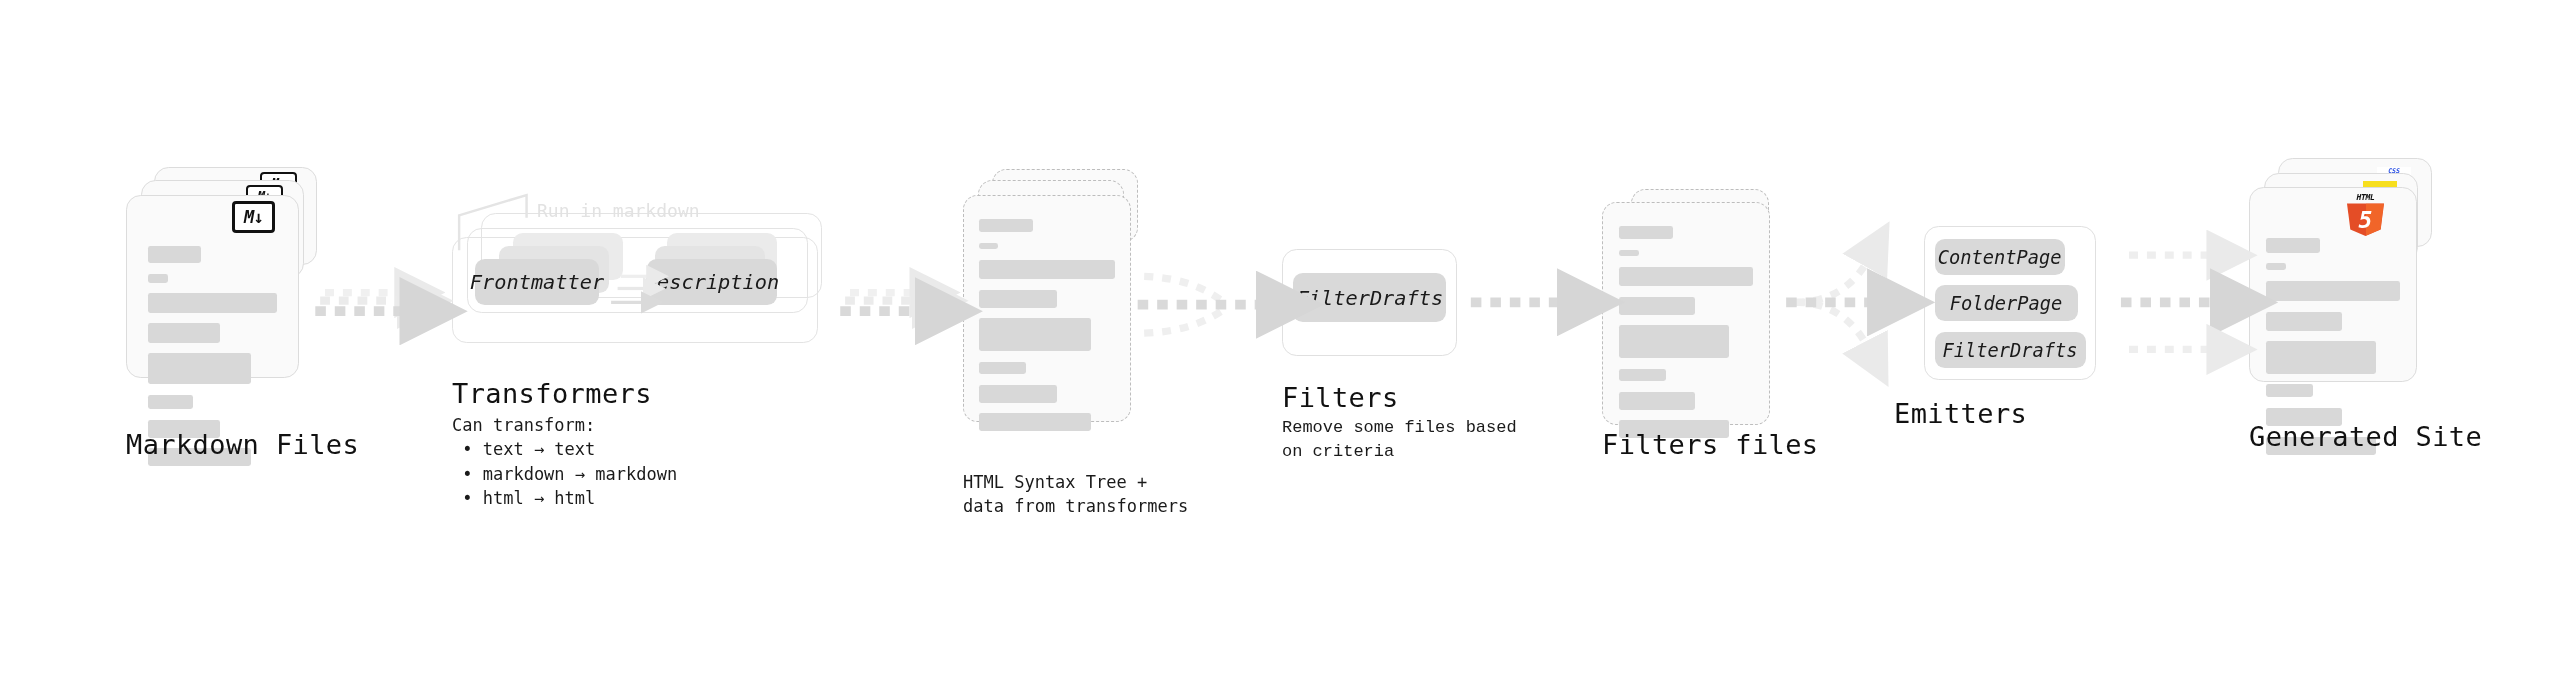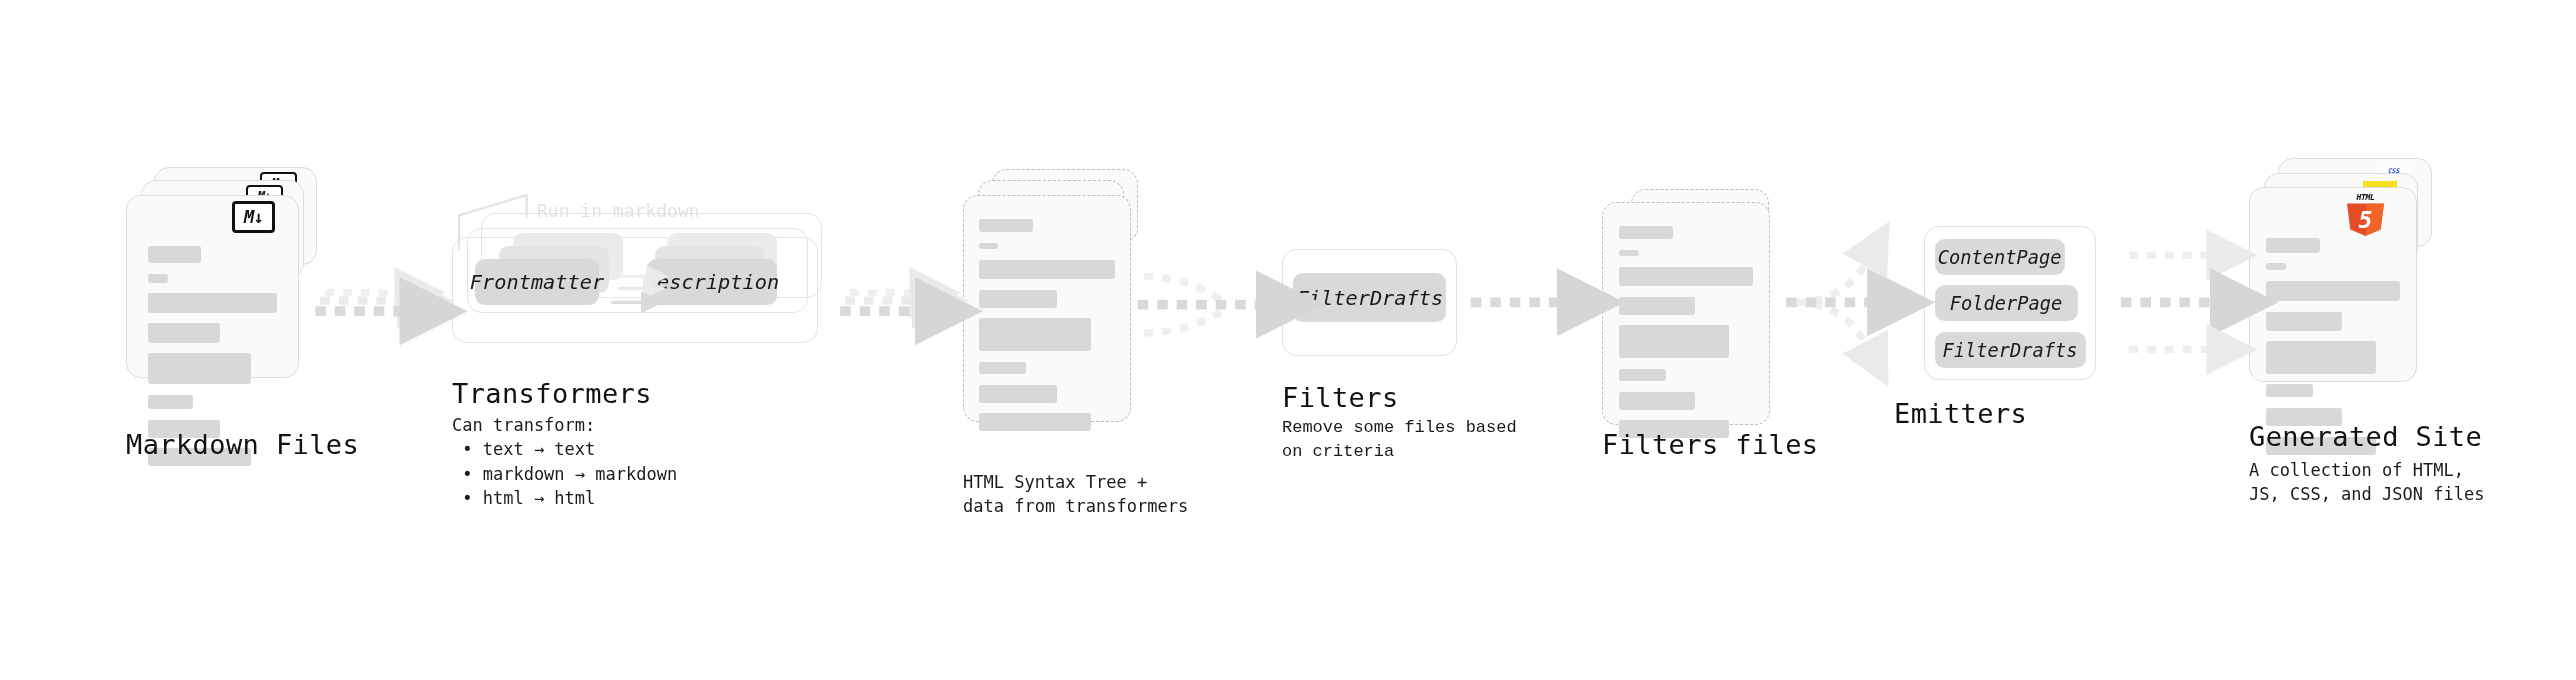--- a/index.html
+++ b/index.html
@@ -178,22 +178,20 @@
         <div class="bar" style="width:82%;height:18px;"></div>
       </div>
     </div>
     <div class="badge html5" style="left:98px;top:34px;">
       <div class="htxt">HTML</div>
       <div class="shield"></div>
       <div class="five">5</div>
     </div>
   </div>
   <div class="title" style="left:2249px;top:421px;">Generated Site</div>
-  <div class="sub" style="left:2249px;top:458px;">A collection of HTML,
-JS, CSS, and JSON files</div>
 
   <svg class="ov" viewBox="0 0 3170 838">
     <defs>
       <marker id="hd" markerWidth="7" markerHeight="7" refX="1.2" refY="3.5" orient="auto">
         <polygon points="0,0 7,3.5 0,7" fill="#d6d6d6"></polygon>
       </marker>
       <marker id="hdL" markerWidth="7" markerHeight="7" refX="1.2" refY="3.5" orient="auto">
         <polygon points="0,0 7,3.5 0,7" fill="#eaeaea"></polygon>
       </marker>
       <marker id="hdSm" markerWidth="7" markerHeight="7" refX="1.2" refY="3.5" orient="auto">

